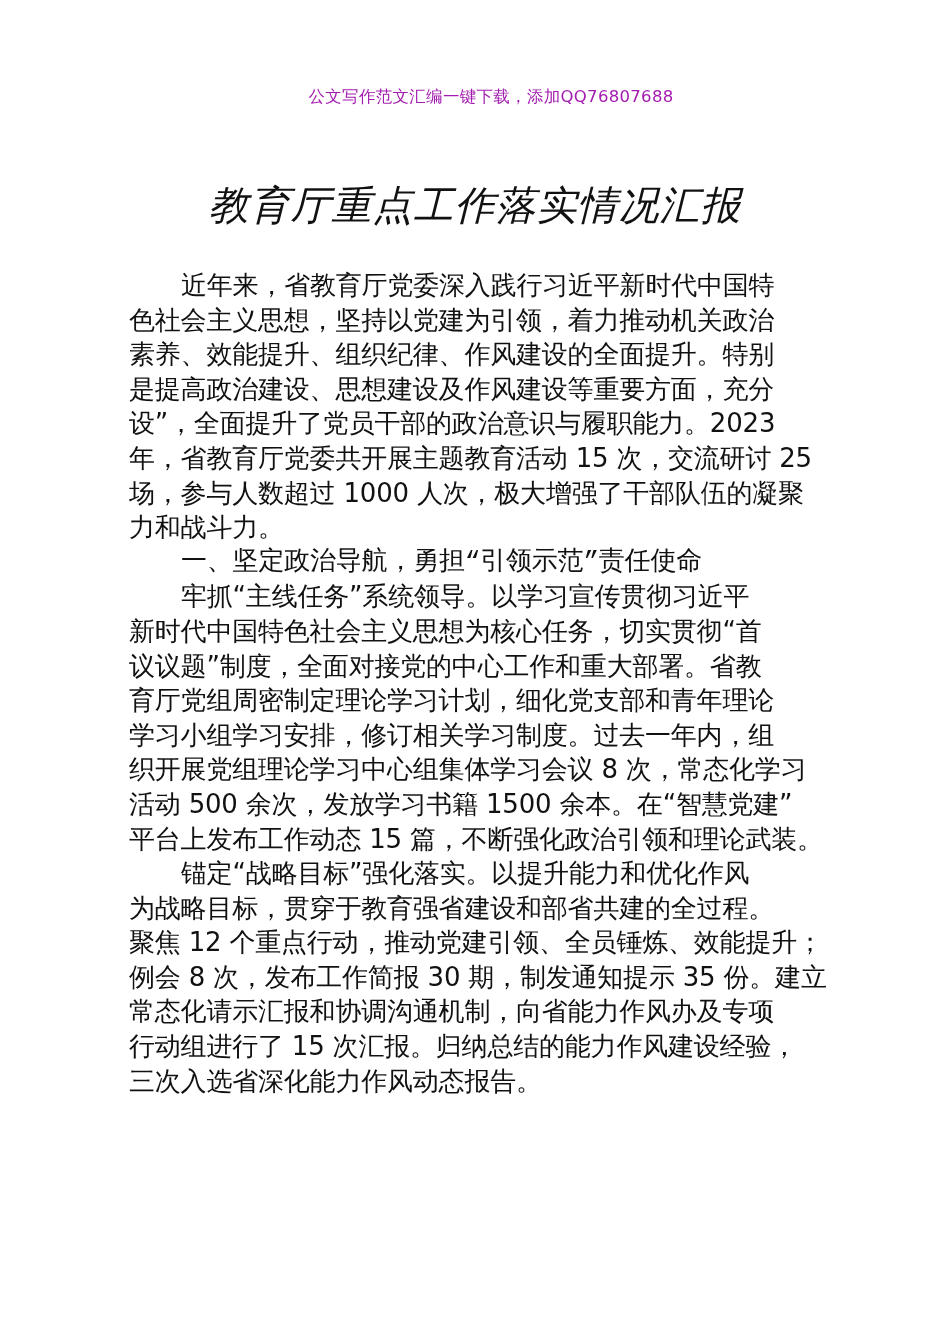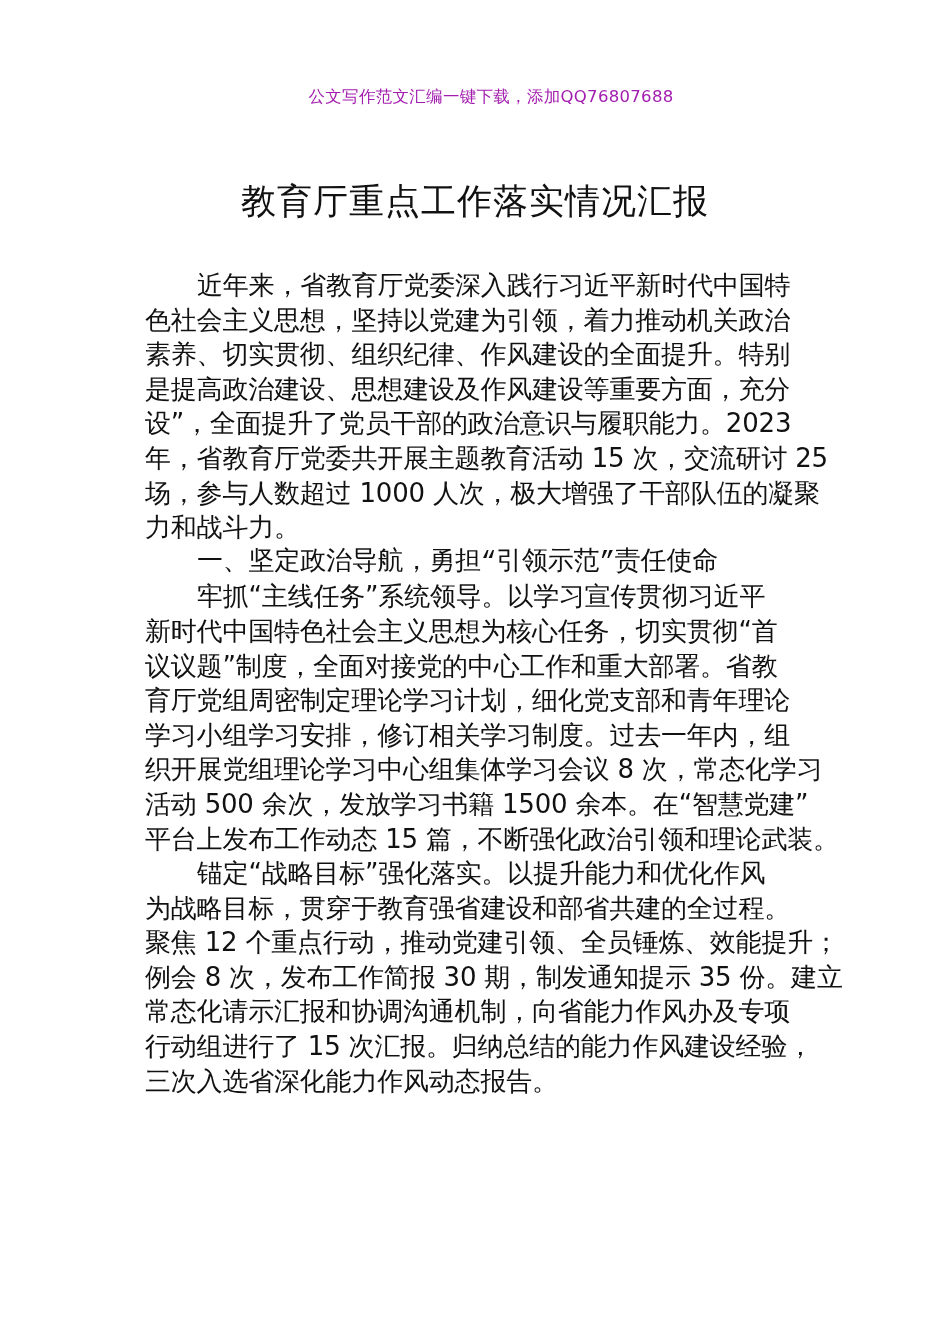--- a/index.html
+++ b/index.html
@@ -1,37 +1,37 @@
 <!DOCTYPE html>
 <html><head>
   <meta charset="utf-8">
   <style>
     html, body { margin: 0; padding: 0; background: #ffffff; }
     body { width: 950px; height: 1344px; position: relative; overflow: hidden;
            font-family: "DejaVu Sans", "Liberation Sans", sans-serif; color: #000; }
     .header-note { position: absolute; top: 86px; left: 16px; width: 950px; text-align: center;
                    color: #a21caf; font-size: 16.5px; letter-spacing: 0.3px; }
     .title { position: absolute; top: 178px; left: 0; width: 950px; text-align: center;
-             font-size: 35px; letter-spacing: 1px; color: #111; }
-    .body { position: absolute; top: 268px; left: 145px; width: 665px; }
+             font-size: 40px; letter-spacing: 1px; color: #111; font-style: italic; }
+    .body { position: absolute; top: 268px; left: 129px; width: 665px; }
     .line { height: 34.6px; line-height: 34.6px; font-size: 26px; white-space: nowrap;
             letter-spacing: -0.2px; color: #111; }
     .indent { padding-left: 52px; }
     .heading { padding-left: 52px; font-family: Liberation Mono, monospace; }
   </style>
 </head>
 <body>
 
 <div class="header-note">公文写作范文汇编一键下载，添加QQ76807688</div>
 <div class="title">教育厅重点工作落实情况汇报</div>
 
 <div class="body">
   <div class="line indent">近年来，省教育厅党委深入践行习近平新时代中国特</div>
   <div class="line">色社会主义思想，坚持以党建为引领，着力推动机关政治</div>
-  <div class="line">素养、切实贯彻、组织纪律、作风建设的全面提升。特别</div>
+  <div class="line">素养、效能提升、组织纪律、作风建设的全面提升。特别</div>
   <div class="line">是提高政治建设、思想建设及作风建设等重要方面，充分</div>
   <div class="line">设”，全面提升了党员干部的政治意识与履职能力。2023</div>
   <div class="line">年，省教育厅党委共开展主题教育活动 15 次，交流研讨 25</div>
   <div class="line">场，参与人数超过 1000 人次，极大增强了干部队伍的凝聚</div>
   <div class="line">力和战斗力。</div>
   <div class="line heading">一、坚定政治导航，勇担“引领示范”责任使命</div>
   <div class="line indent">牢抓“主线任务”系统领导。以学习宣传贯彻习近平</div>
   <div class="line">新时代中国特色社会主义思想为核心任务，切实贯彻“首</div>
   <div class="line">议议题”制度，全面对接党的中心工作和重大部署。省教</div>
   <div class="line">育厅党组周密制定理论学习计划，细化党支部和青年理论</div>

